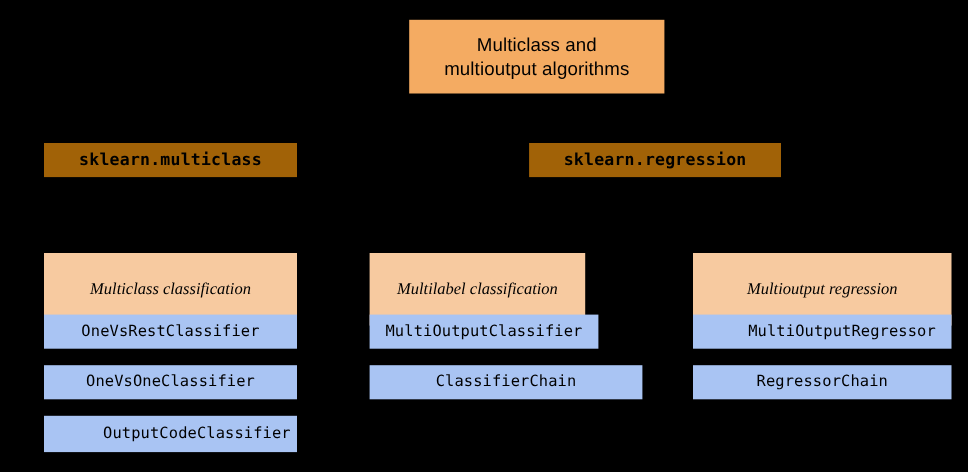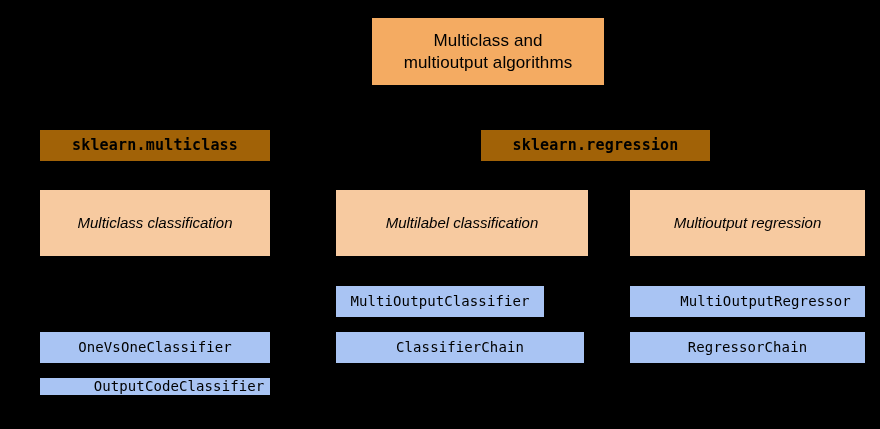--- a/index.html
+++ b/index.html
@@ -43,47 +43,48 @@
   .node.module {
     background: #a16207;
     font-family: "DejaVu Sans Mono", monospace;
     font-size: 15px;
     font-weight: bold;
     letter-spacing: 0.2px;
   }
   
   .node.task {
     background: #f7caa0;
-    font-family: Liberation Sans, sans-serif;
+    font-family: Liberation Serif, serif;
     font-size: 15px;
     font-style: italic;
     font-weight: normal;
+    margin-top: 40px;
   }
   
   .node.estimator {
     background: #a9c4f3;
     font-family: "DejaVu Sans Mono", monospace;
     font-size: 14px;
     font-weight: normal;
     letter-spacing: 0.1px;
   }
 
   
   .n-root        { left: 336px; top: 18px;  width: 232px; height: 67px; }
 
   .n-mod-0       { left: 40px;  top: 130px; width: 230px; height: 31px; }
   .n-mod-1       { left: 481px; top: 130px; width: 229px; height: 31px; }
 
   .n-task-0      { left: 40px;  top: 190px; width: 230px; height: 66px; }
-  .n-task-1      { left: 336px; top: 190px; width: 252px; height: 66px; }
+  .n-task-1      { left: 336px; top: 190px; width: 196px; height: 66px; }
   .n-task-2      { left: 630px; top: 190px; width: 235px; height: 66px; }
 
   .n-est-0-0     { left: 40px;  top: 286px; width: 230px; height: 31px; }
   .n-est-0-1     { left: 40px;  top: 332px; width: 230px; height: 31px; }
-  .n-est-0-2     { left: 40px;  top: 378px; width: 230px; height: 17px; padding-left: 48px; }
+  .n-est-0-2     { left: 40px;  top: 378px; width: 230px; height: 33px; padding-left: 48px; }
 
   .n-est-1-0     { left: 336px; top: 286px; width: 208px; height: 31px; }
   .n-est-1-1     { left: 336px; top: 332px; width: 248px; height: 31px; }
 
   .n-est-2-0     { left: 630px; top: 286px; width: 235px; height: 31px; padding-left: 36px; }
   .n-est-2-1     { left: 630px; top: 332px; width: 235px; height: 31px; }
 </style>
 </head>
 <body>
 
@@ -95,20 +96,21 @@
   <div class="node module n-mod-0">sklearn.multiclass</div>
 
   <div class="node module n-mod-1">sklearn.regression</div>
 
   <div class="node task n-task-0">Multiclass classification</div>
 
   <div class="node task n-task-1">Multilabel classification</div>
 
   <div class="node task n-task-2">Multioutput regression</div>
 
+  <div class="node estimator n-est-0-0">OneVsRestClassifier</div>
 
   <div class="node estimator n-est-0-1">OneVsOneClassifier</div>
 
   <div class="node estimator n-est-0-2">OutputCodeClassifier</div>
 
   <div class="node estimator n-est-1-0">MultiOutputClassifier</div>
 
   <div class="node estimator n-est-1-1">ClassifierChain</div>
 
   <div class="node estimator n-est-2-0">MultiOutputRegressor</div>

